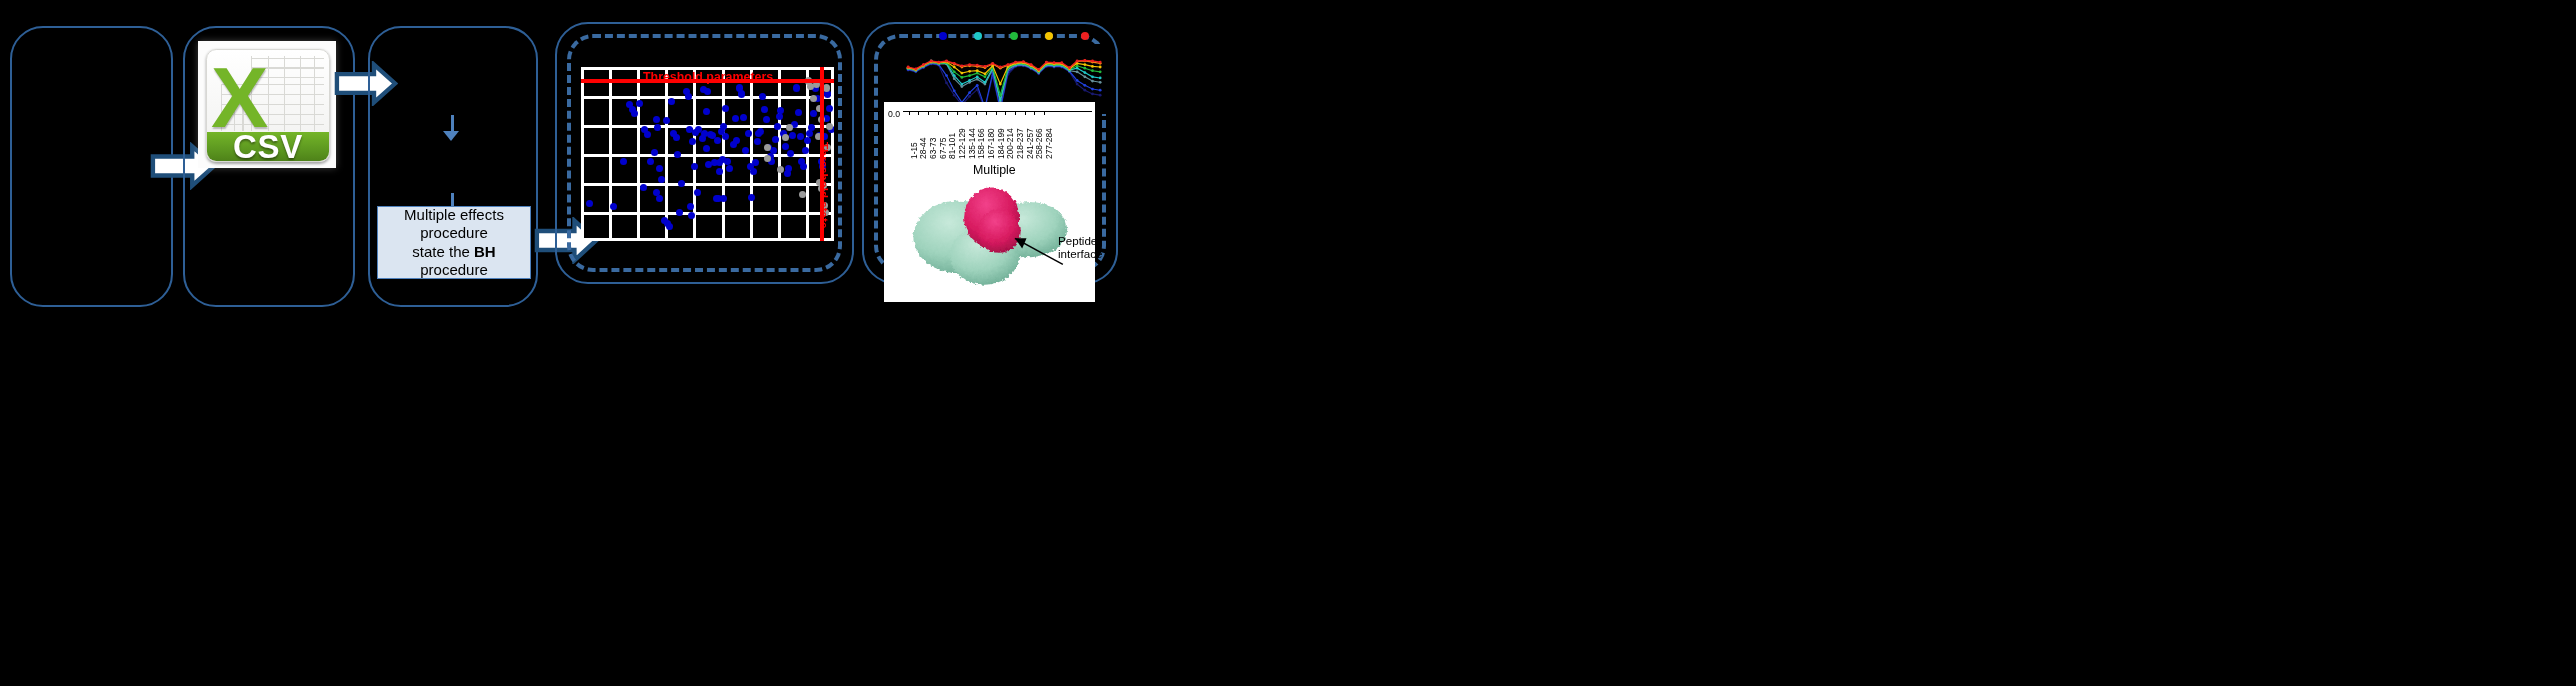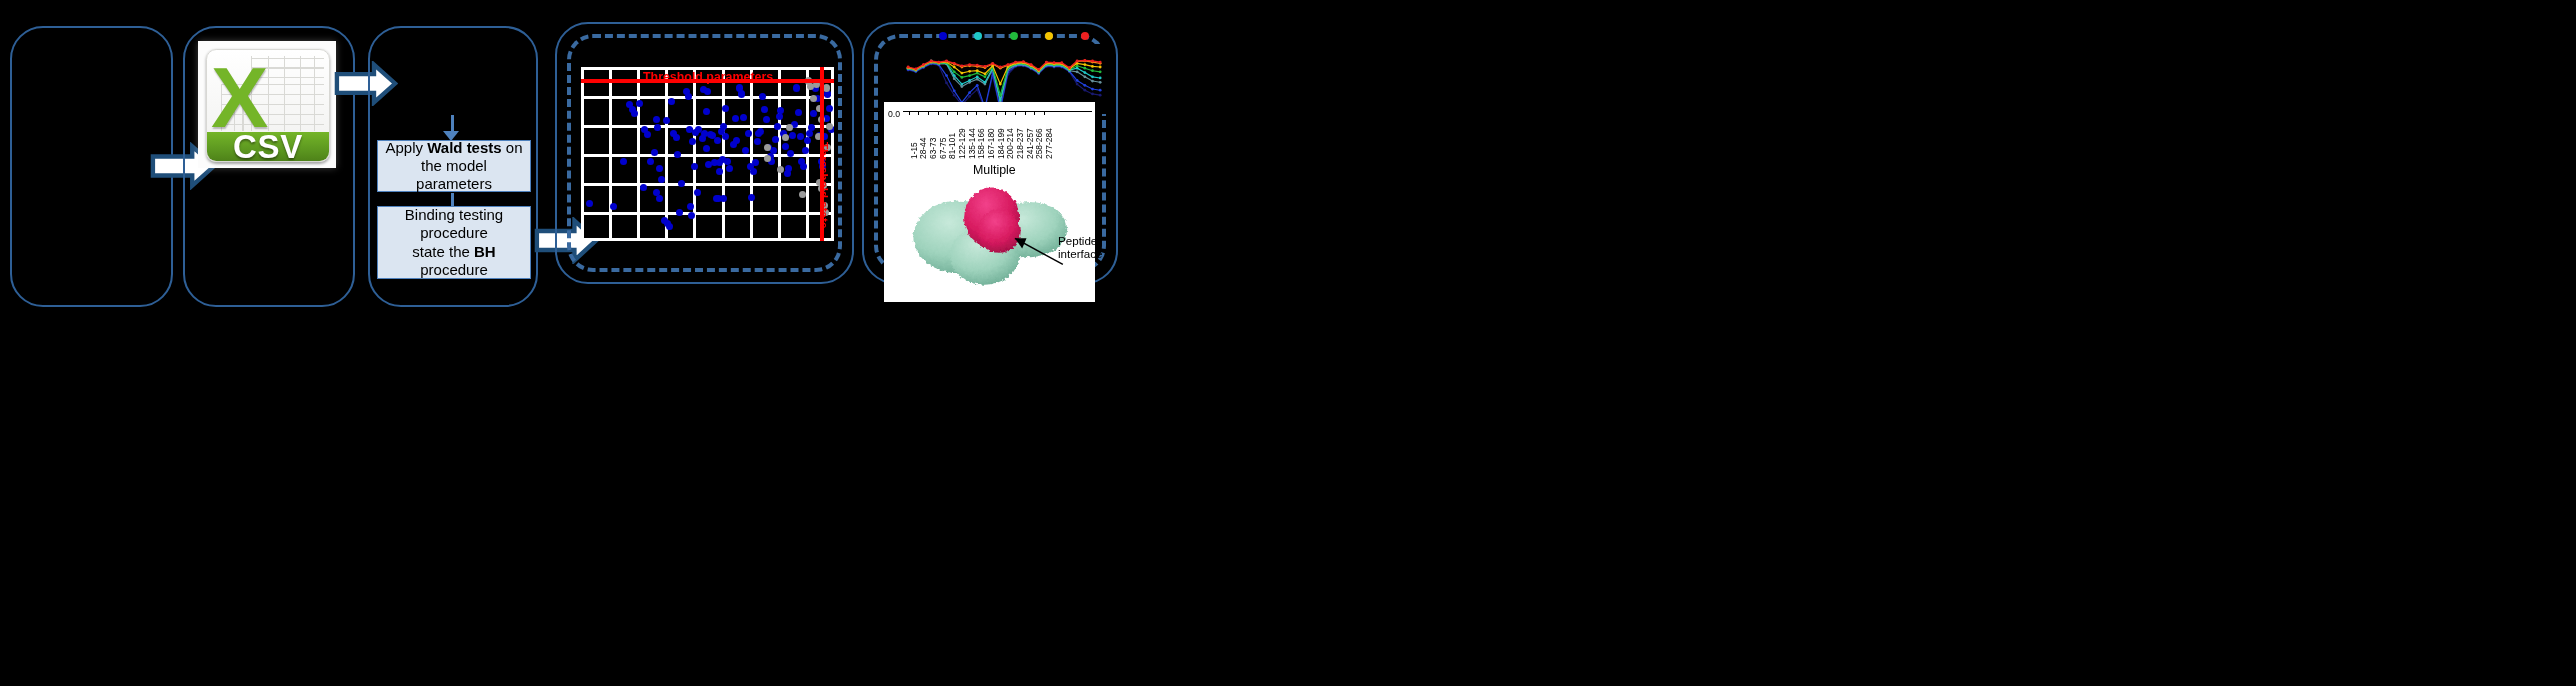--- a/index.html
+++ b/index.html
@@ -127,33 +127,27 @@
       <polygon points="4,18 55,18 55,5 84,31 55,57 55,44 4,44" fill="#ffffff" stroke="#1f4e79" stroke-width="6" stroke-linejoin="miter"></polygon>
     </svg>
   </div>
 
   <div class="panel" id="panel-model" style="left:368px;top:26px;width:170px;height:281px;"></div>
 
 
   <div class="vconn" style="left:451px;top:115px;height:17.4px;"></div>
   <div class="vtri" style="left:443px;top:131px;"></div>
 
-  <div class="fbox" style="left:377px;top:140px;width:154px;height:52px;font-size:15px;">
-    <div>
-      <span>Apply </span><b>Wald tests</b><span> on</span><br>
-      <span>the model parameters</span>
-    </div>
-  </div>
 
   <div class="vconn" style="left:451px;top:193px;height:17.4px;"></div>
   <div class="vtri" style="left:443px;top:209px;"></div>
 
   <div class="fbox" style="left:377px;top:206px;width:154px;height:73px;font-size:15px;">
     <div>
-      <span>Binding testing</span><br>
+      <span>Multiple effects</span><br>
       <span>procedure</span><br>
       <span>state the </span><b>BH</b><span> procedure</span>
     </div>
   </div>
 
   <div class="barrow" style="left:534px;top:217px;width:65px;height:47px;">
     <svg viewBox="0 0 90 64" preserveAspectRatio="none">
       <polygon points="4,19 56,19 56,5 86,32 56,59 56,45 4,45" fill="#ffffff" stroke="#1f4e79" stroke-width="6" stroke-linejoin="miter"></polygon>
     </svg>
   </div>

